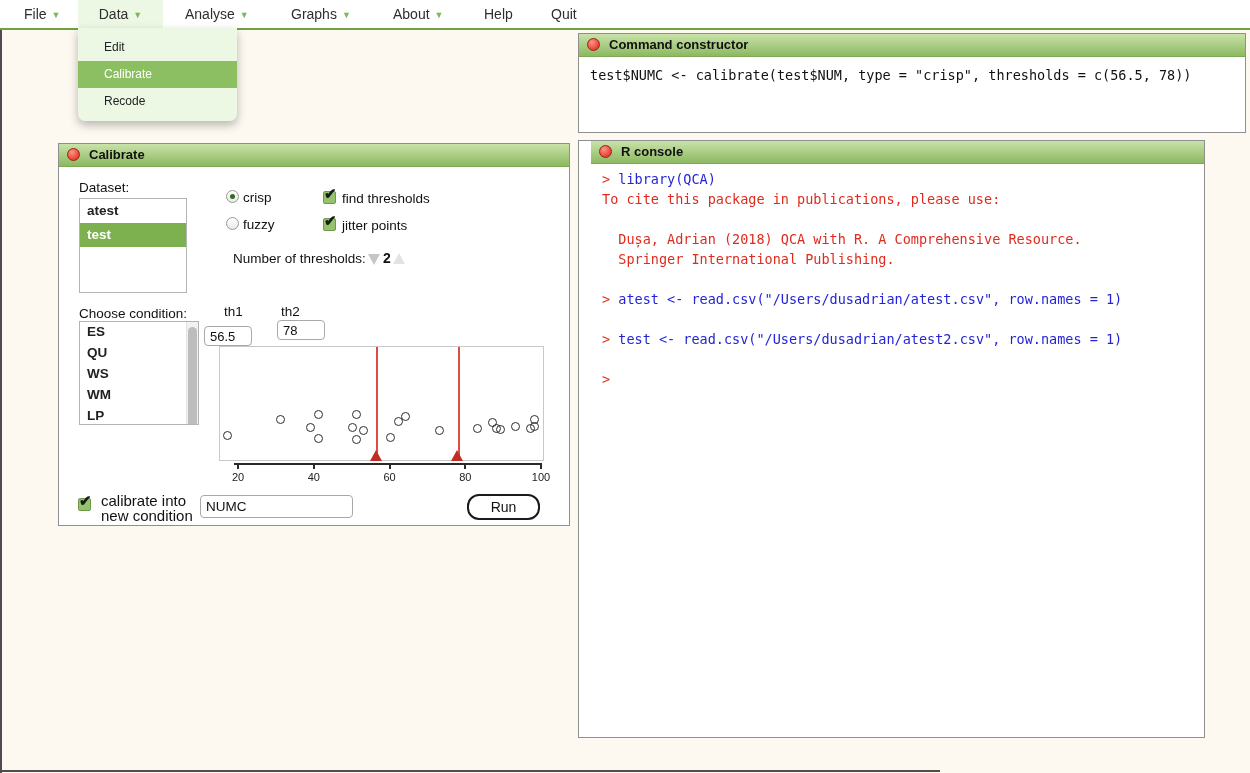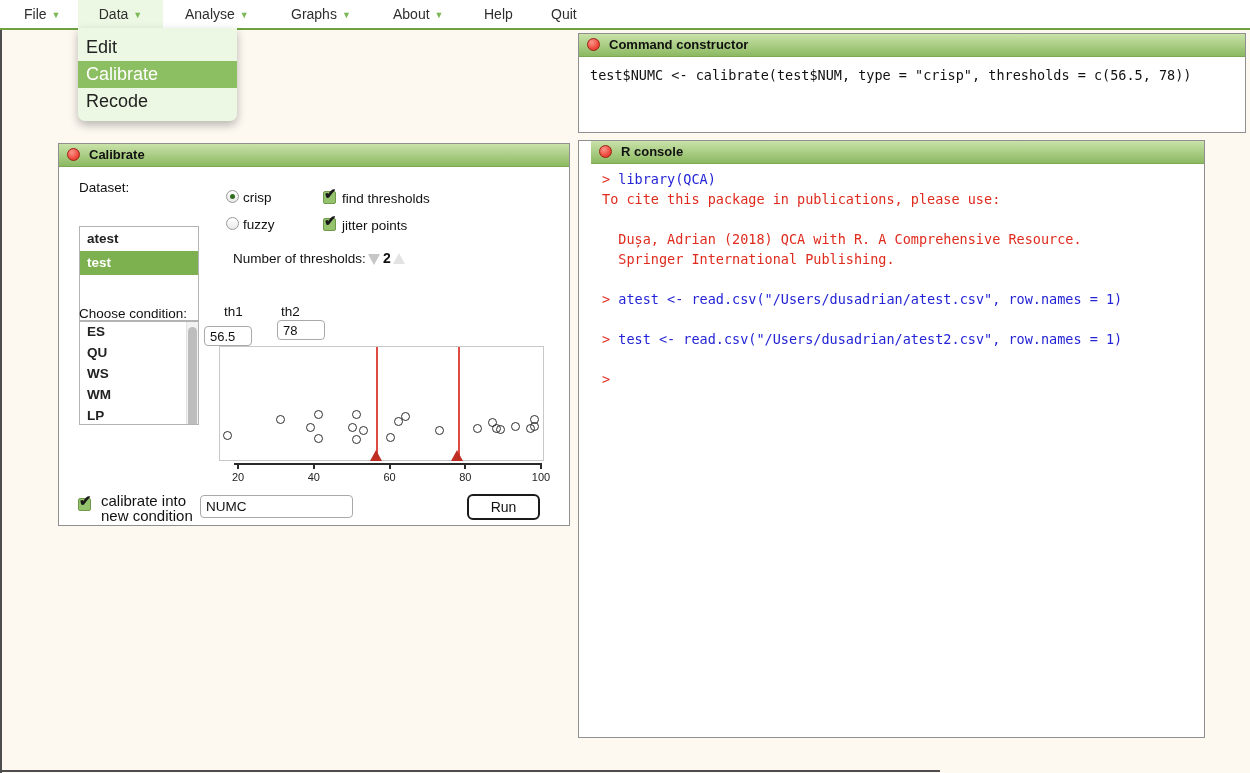--- a/index.html
+++ b/index.html
@@ -10,21 +10,21 @@
 
   
   .menubar{position:absolute;top:0;left:0;width:1250px;height:28px;background:#fff;
            border-bottom:2px solid #6fa23f;z-index:5;}
   .mitem{position:absolute;top:0;height:28px;line-height:28px;font-size:14px;color:#2e2e2e;
          white-space:nowrap;cursor:default;}
   .mitem .arrow{color:#7cb857;font-size:9px;margin-left:5px;vertical-align:1px;}
   .mitem.active{height:30px;background:#edf8e4;text-align:center;z-index:6;}
   .dropdown{position:absolute;left:78px;top:28px;width:159px;background:#edf8e4;
             border-radius:0 0 7px 7px;box-shadow:0 4px 10px rgba(0,0,0,.28);padding:6px 0;z-index:6;}
-  .ditem{height:27px;line-height:27px;padding-left:8px;font-size:18px;color:#222;}
+  .ditem{height:27px;line-height:27px;padding-left:26px;font-size:12px;color:#222;}
   .ditem.sel{background:#8cbe62;color:#fff;}
 
   
   .window{position:absolute;background:#fff;border:1px solid #8f8f8f;box-sizing:border-box;}
   .titlebar{height:22px;background:linear-gradient(#c9e2a9,#8cb961);border-bottom:1px solid #7fa855;
             position:relative;}
   .closebtn{position:absolute;left:8px;top:4px;width:13px;height:13px;border-radius:50%;
             background:radial-gradient(circle at 35% 30%,#f9968a,#ed4639 65%,#d63426);
             border:1px solid #992015;box-sizing:border-box;}
   .wtitle{margin-left:30px;font-size:13px;font-weight:bold;color:#111;line-height:22px;display:inline-block;}
@@ -37,21 +37,21 @@
   .cline{height:20px;line-height:20px;white-space:pre;}
   .c-red{color:#df2b1e;}
   .c-blue{color:#2424d6;}
 
   
   .win-calib{left:58px;top:143px;width:512px;height:383px;}
   .flabel{position:absolute;font-size:13.5px;color:#111;white-space:nowrap;}
   .listbox{position:absolute;border:1px solid #b3b3b3;background:#fff;overflow:hidden;box-sizing:border-box;}
   .lrow{height:24px;line-height:24px;padding-left:7px;font-size:13.5px;font-weight:bold;color:#222;}
   .lrow.sel{background:#7db150;color:#fff;}
-  .list-dataset{left:20px;top:54px;width:120px;height:95px;margin-top:28px;}
+  .list-dataset{left:20px;top:54px;width:108px;height:95px;}
   .list-cond{left:20px;top:177px;width:120px;height:104px;}
   .list-cond .lrow{height:20.9px;line-height:20.9px;}
   .sbtrack{position:absolute;right:0;top:0;bottom:0;width:11px;background:#f2f2f2;border-left:1px solid #e2e2e2;}
   .sbthumb{position:absolute;right:1px;top:5px;width:9px;height:113px;background:#bdbdbd;border-radius:5px;}
 
   .radio{position:absolute;width:13px;height:13px;border:1px solid #999;border-radius:50%;
          background:linear-gradient(#fff,#e9e9e9);box-sizing:border-box;}
   .radio.sel::after{content:"";position:absolute;left:3px;top:3px;width:5px;height:5px;border-radius:50%;
          background:#2f6d1f;}
   .cb{position:absolute;width:13px;height:13px;background:#95c26c;border:1px solid #70984a;
@@ -74,21 +74,21 @@
   .thline{position:absolute;top:0;width:2px;height:113px;background:#dd4b43;}
   .thtri{position:absolute;width:0;height:0;border-left:6.5px solid transparent;
          border-right:6.5px solid transparent;border-bottom:11px solid #bf2e24;}
   .axis-line{position:absolute;left:175px;top:319px;width:308px;height:2px;background:#2a2a2a;}
   .tick{position:absolute;width:2px;height:6px;top:319px;background:#2a2a2a;}
   .ticklbl{position:absolute;top:327px;width:30px;text-align:center;font-size:11px;color:#222;}
 
   .lbl-newcond{position:absolute;left:42px;top:349px;font-size:15px;line-height:15px;color:#111;}
   .newcond-input{left:141px;top:351px;width:153px;height:23px;font-size:13.5px;}
   .run-btn{position:absolute;left:408px;top:350px;width:73px;height:26px;background:#fff;
-           border:2px solid #1a1a1a;border-radius:6px;font-size:14px;color:#111;
+           border:2px solid #1a1a1a;border-radius:12px;font-size:14px;color:#111;
            font-family:"Liberation Sans",sans-serif;}
 </style>
 </head>
 <body>
 
 <div class="page">
   <div class="frame-left"></div>
   <div class="frame-bottom"></div>
 
   <div class="menubar">

